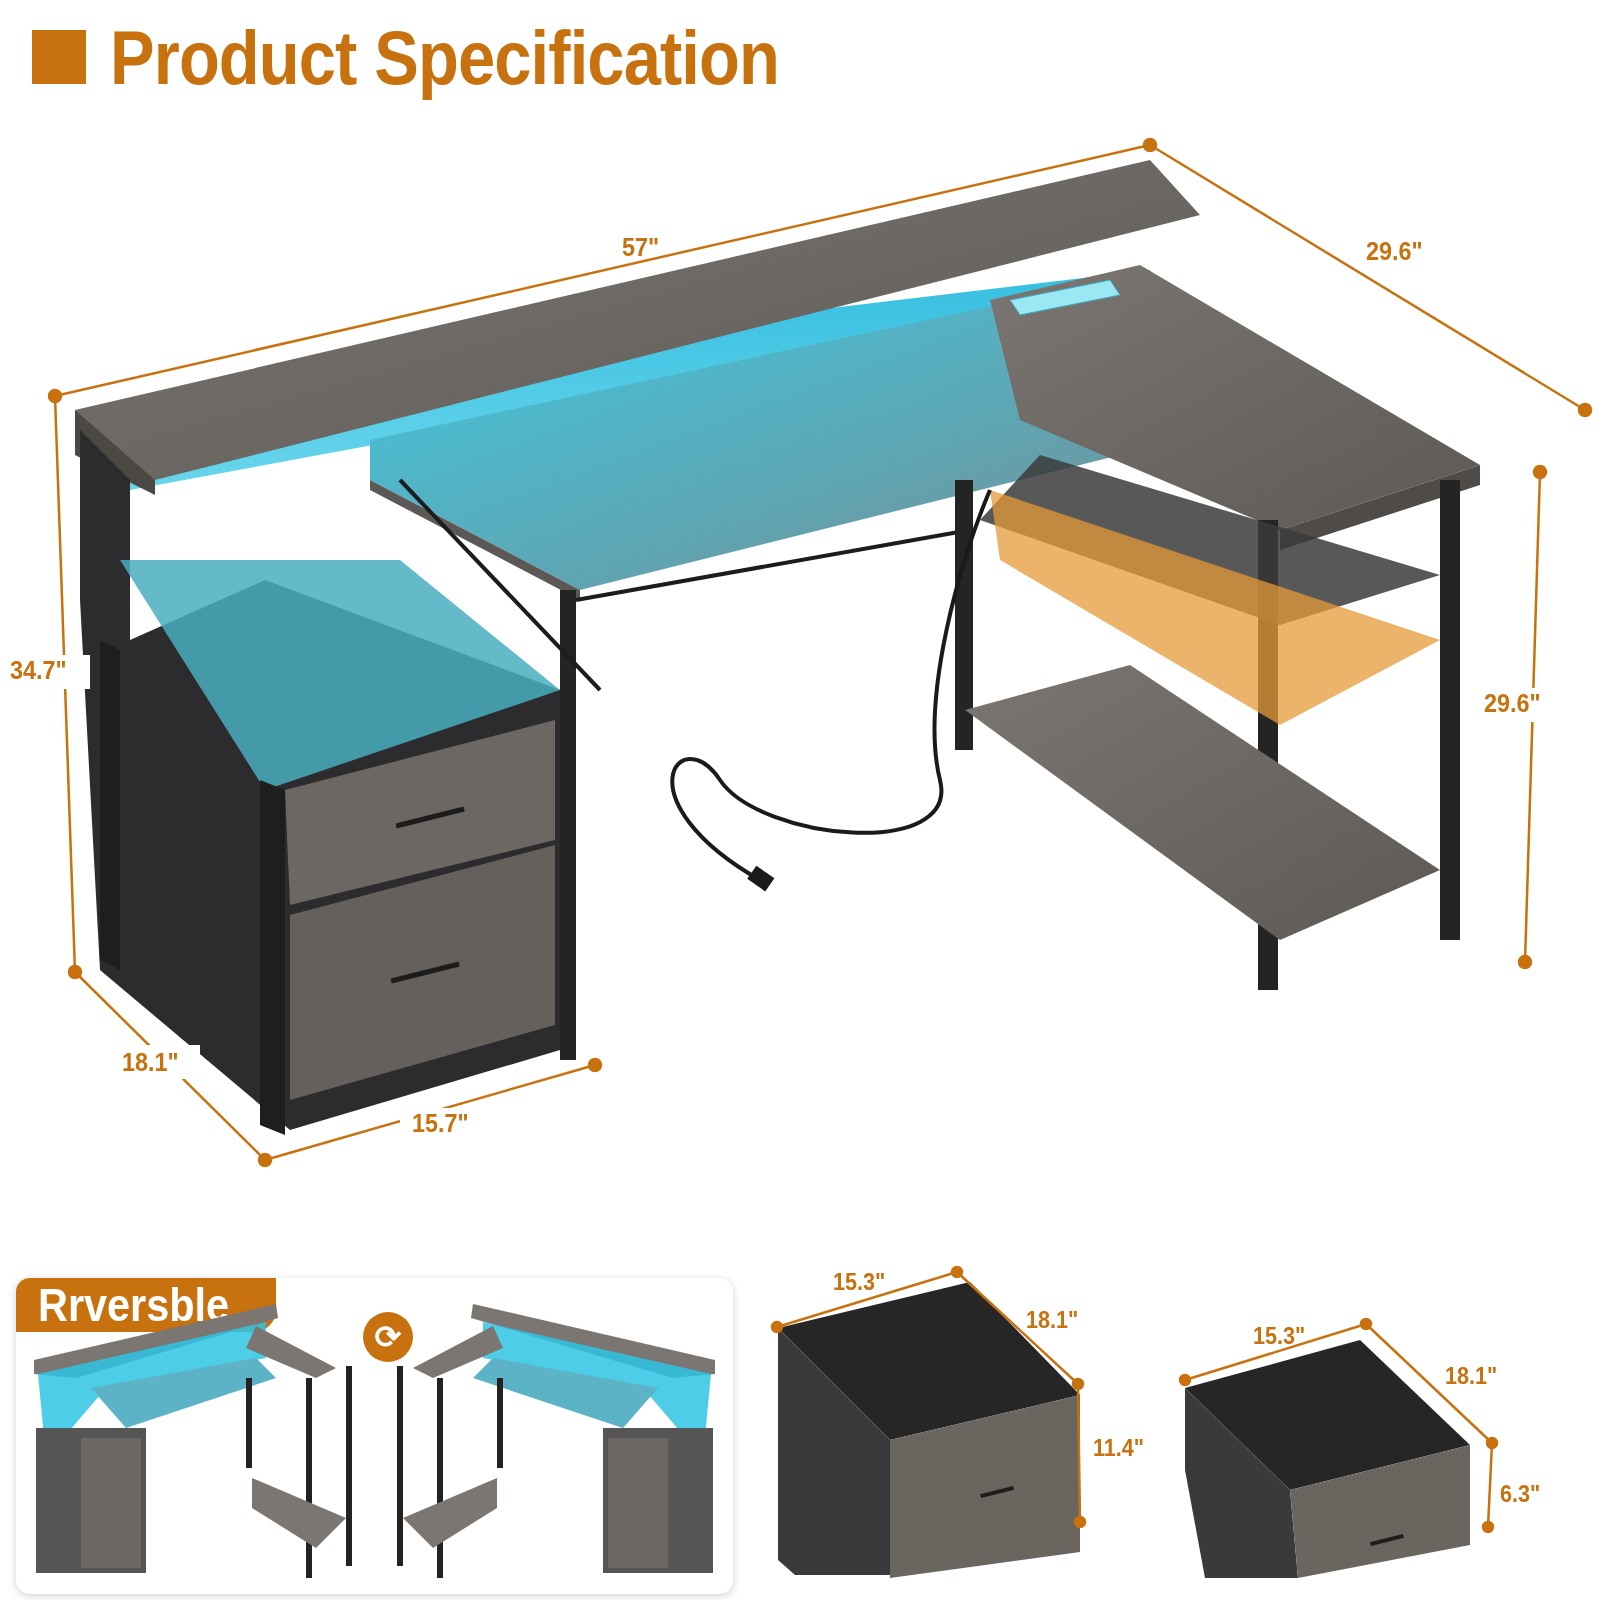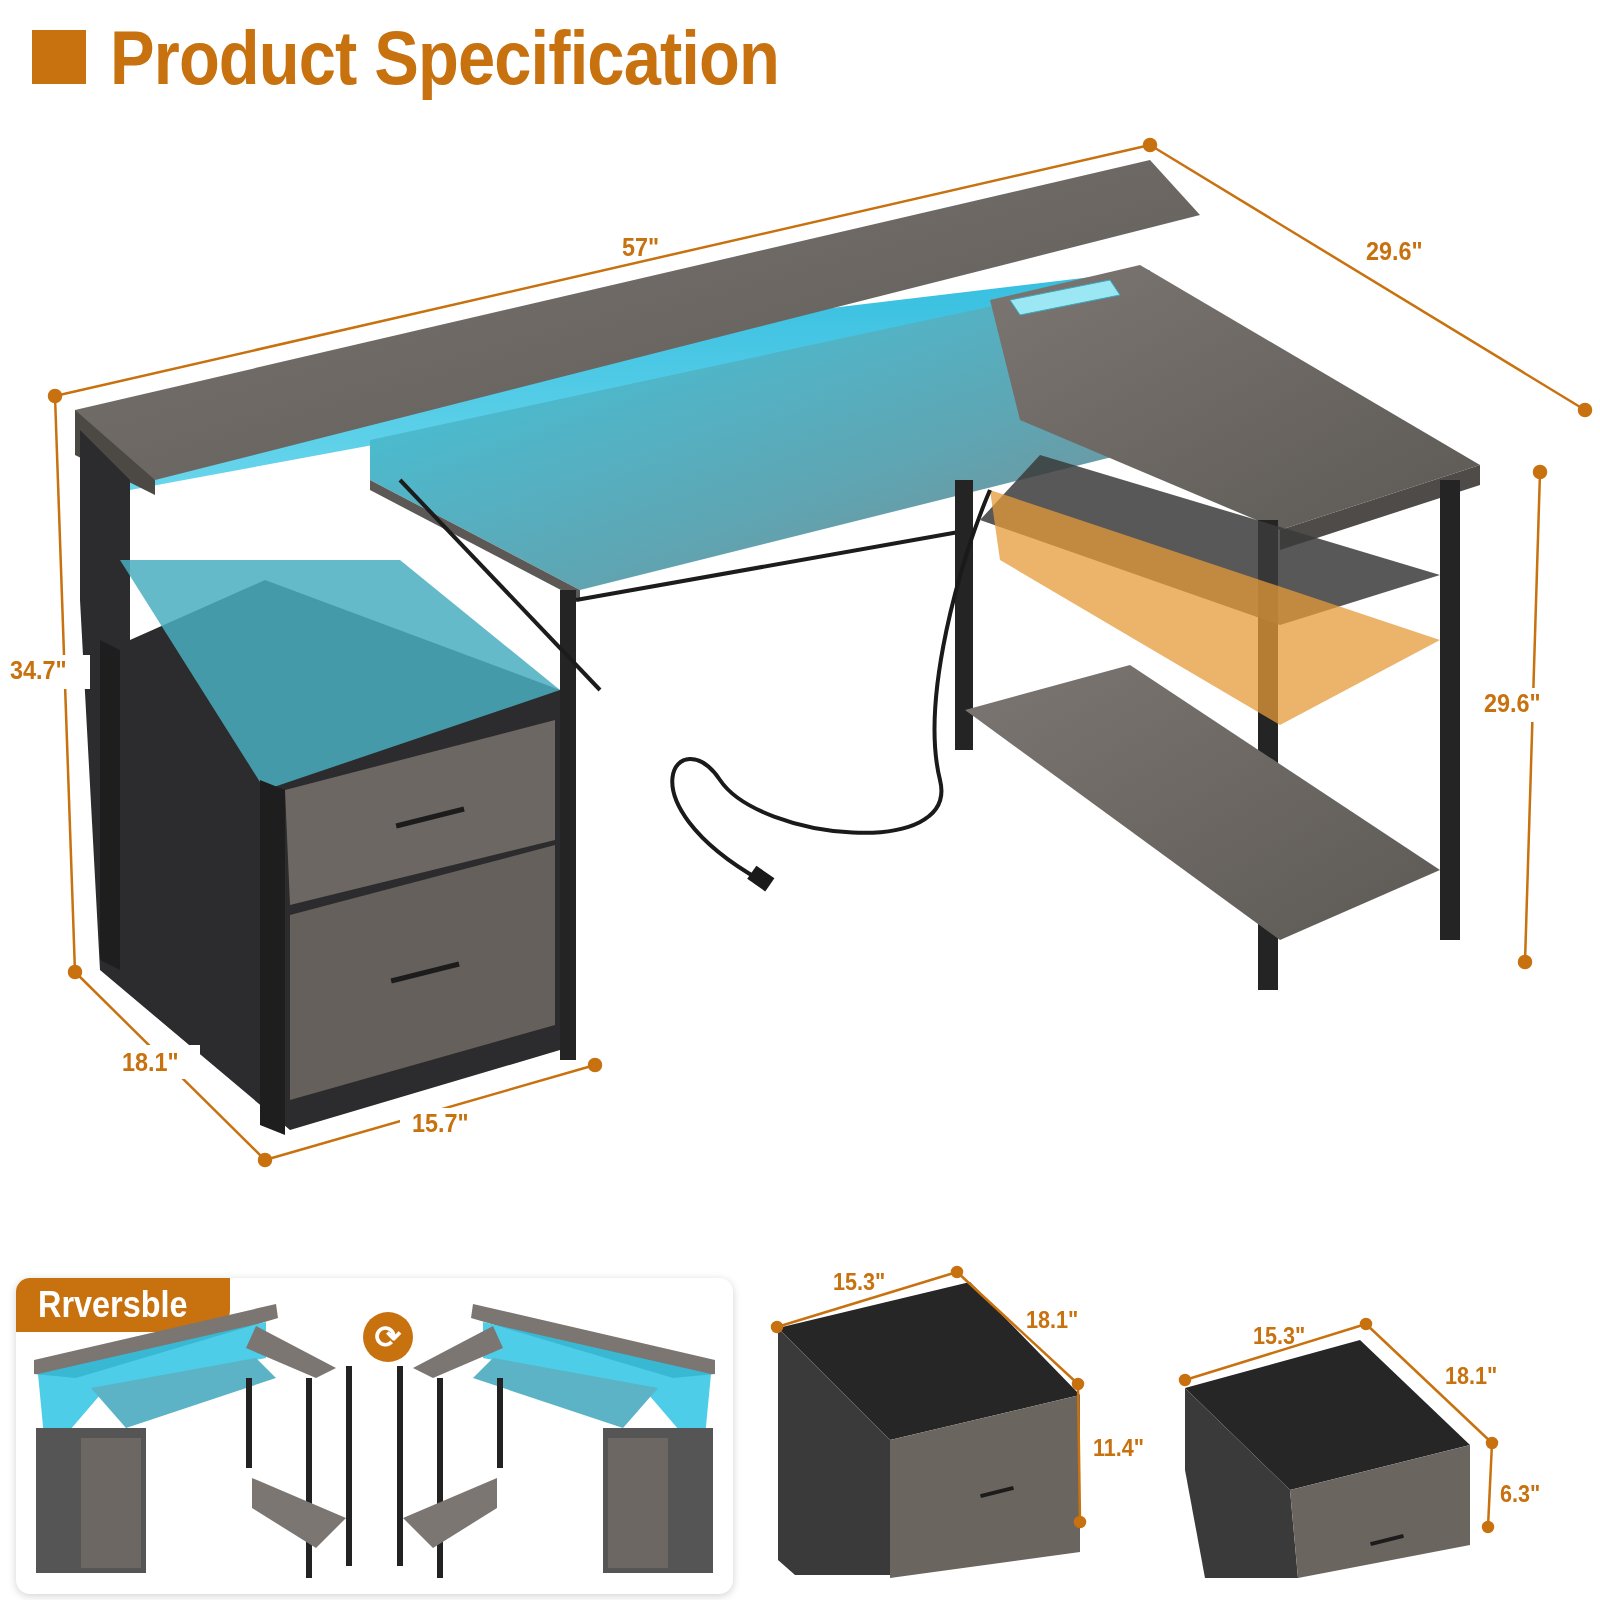--- a/index.html
+++ b/index.html
@@ -2,21 +2,21 @@
 <html><head>
 <meta charset="utf-8">
 <style>
   html, body { margin: 0; padding: 0; background: #ffffff; }
   body { width: 1600px; height: 1600px; position: relative; overflow: hidden; font-family: "Liberation Sans", sans-serif; }
   .title-square { position: absolute; left: 32px; top: 30px; width: 54px; height: 54px; background: #c8710f; }
   .title { position: absolute; left: 110px; top: 14px; font-size: 76px; font-weight: 700; color: #c8710f; letter-spacing: -1px; transform: scaleX(0.88); transform-origin: left top; white-space: nowrap; }
   .dim-label { position: absolute; font-weight: 700; color: #c8710f; font-size: 26px; white-space: nowrap; transform: scaleX(0.9); transform-origin: left top; }
   svg.layer { position: absolute; left: 0; top: 0; }
   .rev-card { position: absolute; left: 16px; top: 1278px; width: 717px; height: 316px; background: #fff; border-radius: 14px; box-shadow: 0 2px 8px rgba(0,0,0,0.18); overflow: hidden; }
-  .rev-badge { position: absolute; left: 0; top: 0; height: 54px; padding: 0 26px 0 22px; background: #c8710f; border-bottom-right-radius: 22px; color: #fff; font-weight: 700; font-size: 36px; line-height: 54px; }
+  .rev-badge { position: absolute; left: 0; top: 0; height: 54px; padding: 0 26px 0 22px; background: #c8710f; border-bottom-right-radius: 22px; color: #fff; font-weight: 700; font-size: 46px; line-height: 54px; }
   .rev-badge span { display: inline-block; transform: scaleX(0.9); transform-origin: left center; }
   .swap-icon { position: absolute; left: 347px; top: 34px; width: 50px; height: 50px; border-radius: 50%; background: #c8710f; display: flex; align-items: center; justify-content: center; color: #fff; font-size: 32px; font-weight: 700; }
 </style>
 </head>
 <body>
 
 <div class="title-square"></div>
 <div class="title">Product Specification</div>
 
 <svg class="layer" width="1600" height="1600" viewBox="0 0 1600 1600">

